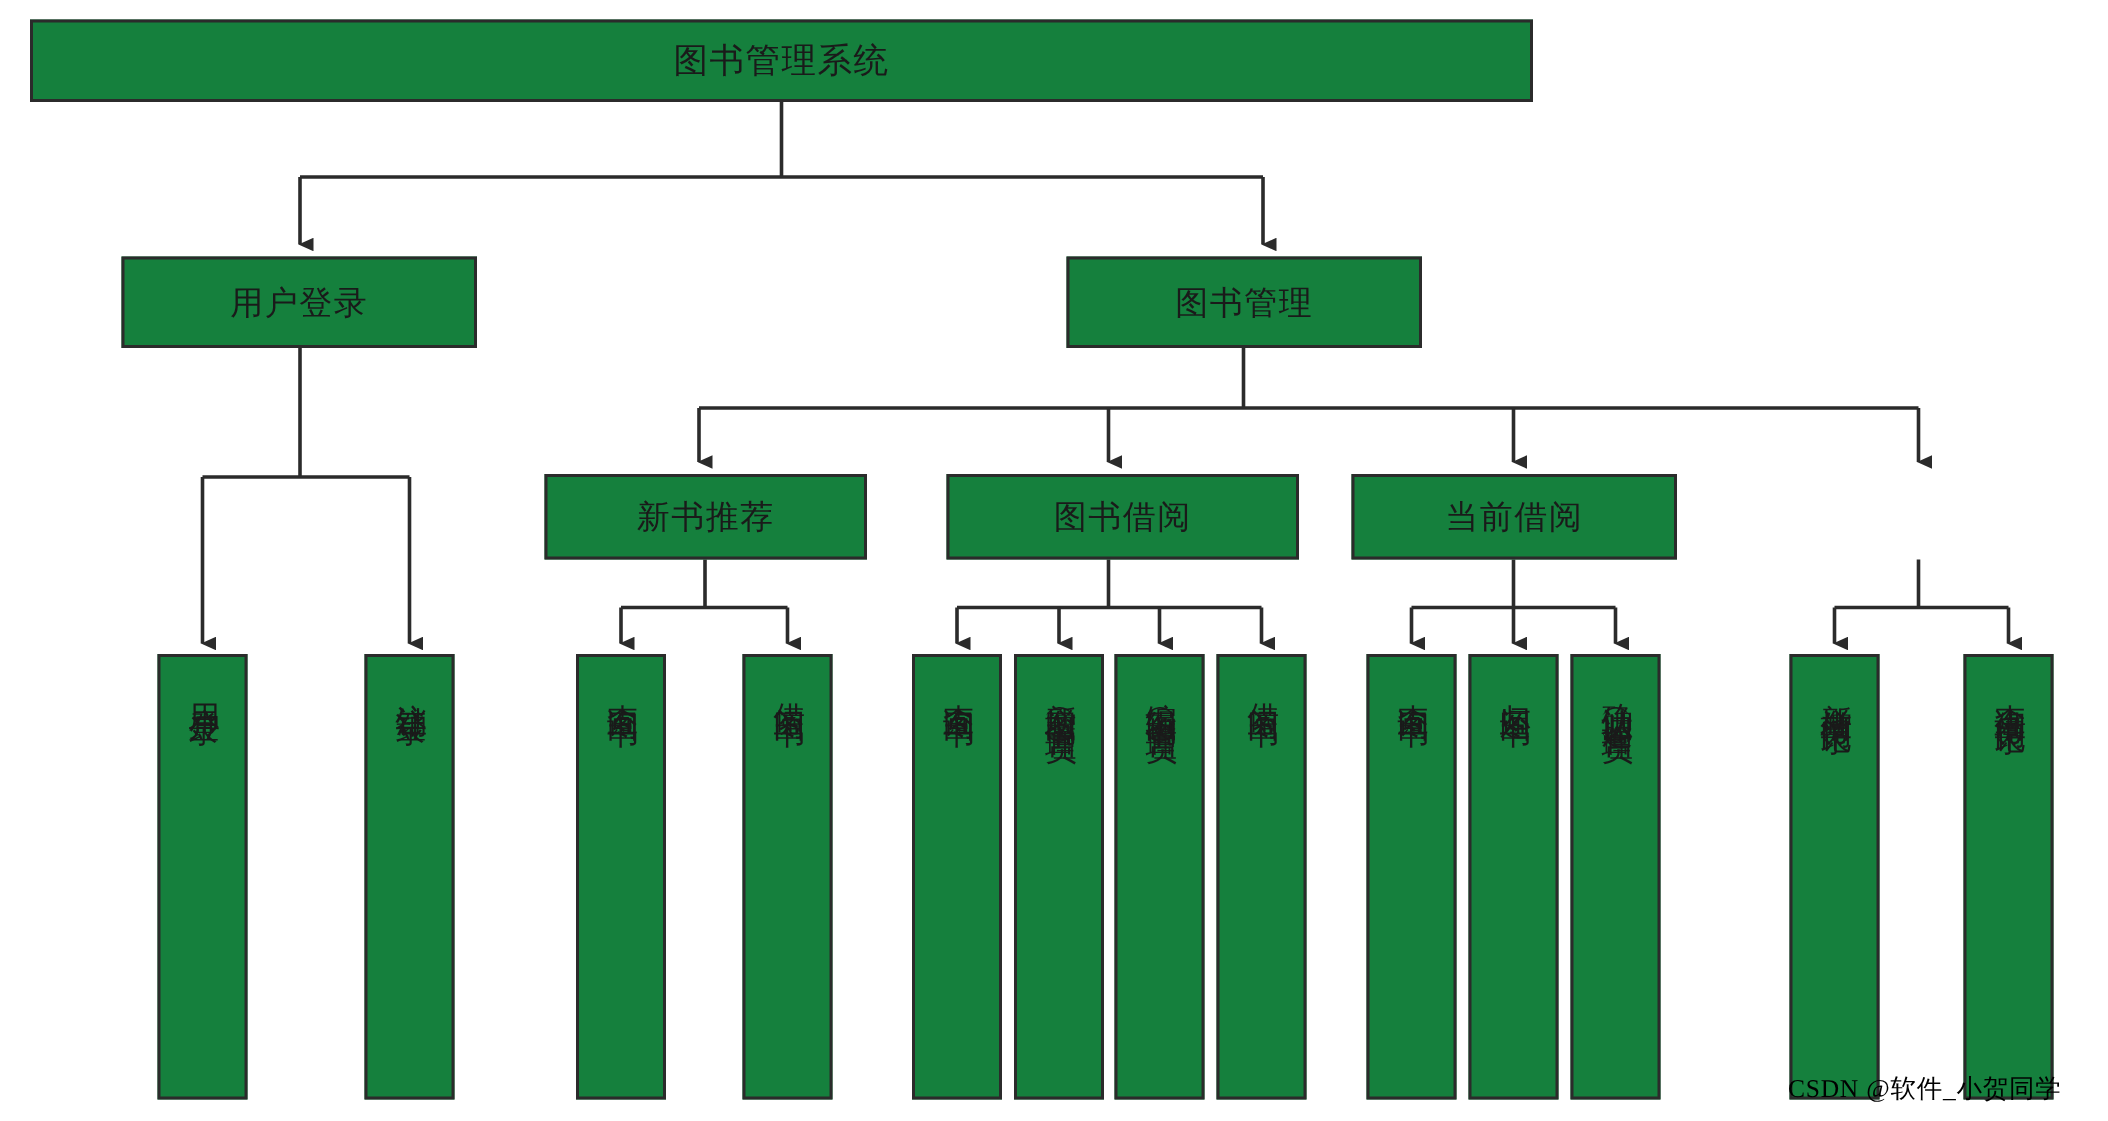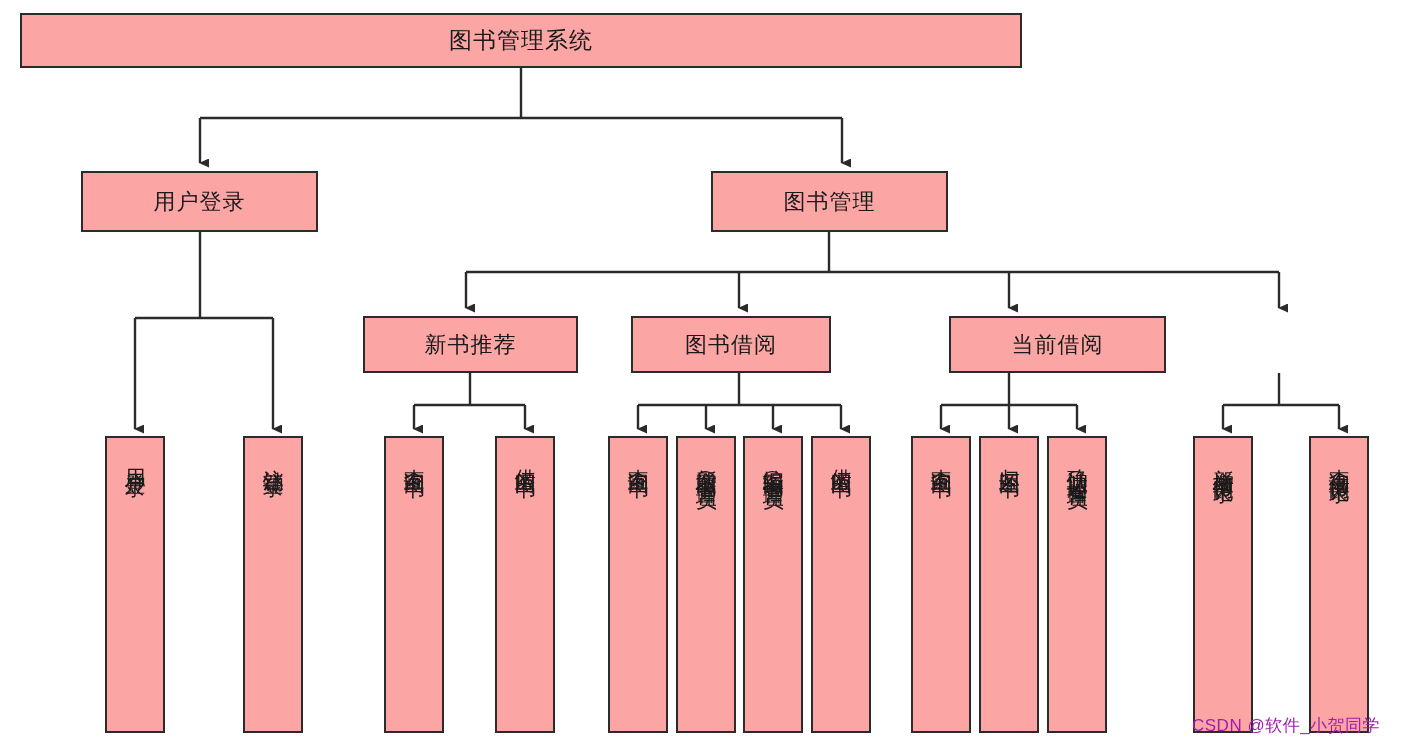--- a/index.html
+++ b/index.html
@@ -22,21 +22,21 @@
     position: absolute;
     left: 0;
     top: 0;
     width: 1405px;
     height: 747px;
     pointer-events: none;
   }
   .node {
     position: absolute;
     box-sizing: border-box;
-    background: #fca5a5;
+    background: #15803d;
     border: 2px solid #2b2b2b;
     display: flex;
     align-items: center;
     justify-content: center;
     color: #1a1a1a;
   }
   .node-label {
     display: block;
     text-align: center;
     letter-spacing: 1px;
@@ -56,25 +56,26 @@
   .node.leaf .node-label {
     writing-mode: vertical-rl;
     text-orientation: upright;
     font-size: 21px;
     line-height: 1.06;
     letter-spacing: 3px;
     white-space: normal;
   }
   .watermark {
     position: absolute;
-    color: #a21caf;
+    color: #000000;
     font-size: 17px;
     letter-spacing: 0.5px;
     white-space: nowrap;
     user-select: none;
+    font-family: Liberation Serif, serif;
   }
 </style>
 </head>
 <body>
 
 <div id="canvas">
 
   <svg id="wires" viewBox="0 0 1405 747" width="1405" height="747" xmlns="http://www.w3.org/2000/svg">
     <defs>
       <marker id="arrowhead" markerWidth="9" markerHeight="10" refX="4.5" refY="9" orient="auto" markerUnits="userSpaceOnUse">
@@ -132,24 +133,24 @@
   <div class="node horiz" style="left:81px; top:171px; width:237px; height:61px;">
     <span class="node-label">用户登录</span>
   </div>
   <div class="node horiz" style="left:363px; top:316px; width:215px; height:57px;">
     <span class="node-label">新书推荐</span>
   </div>
 
   <div class="node horiz" style="left:711px; top:171px; width:237px; height:61px;">
     <span class="node-label">图书管理</span>
   </div>
-  <div class="node horiz" style="left:631px; top:316px; width:200px; height:57px;">
+  <div class="node horiz" style="left:631px; top:316px; width:235px; height:57px;">
     <span class="node-label">图书借阅</span>
   </div>
-  <div class="node horiz" style="left:901px; top:316px; width:217px; height:57px;margin-left:48px;">
+  <div class="node horiz" style="left:901px; top:316px; width:217px; height:57px;">
     <span class="node-label">当前借阅</span>
   </div>
 
   <div class="node leaf" style="left:105px; top:436px; width:60px; height:297px;">
     <span class="node-label">用户登录</span>
   </div>
   <div class="node leaf" style="left:243px; top:436px; width:60px; height:297px;">
     <span class="node-label">注销登录</span>
   </div>
 

